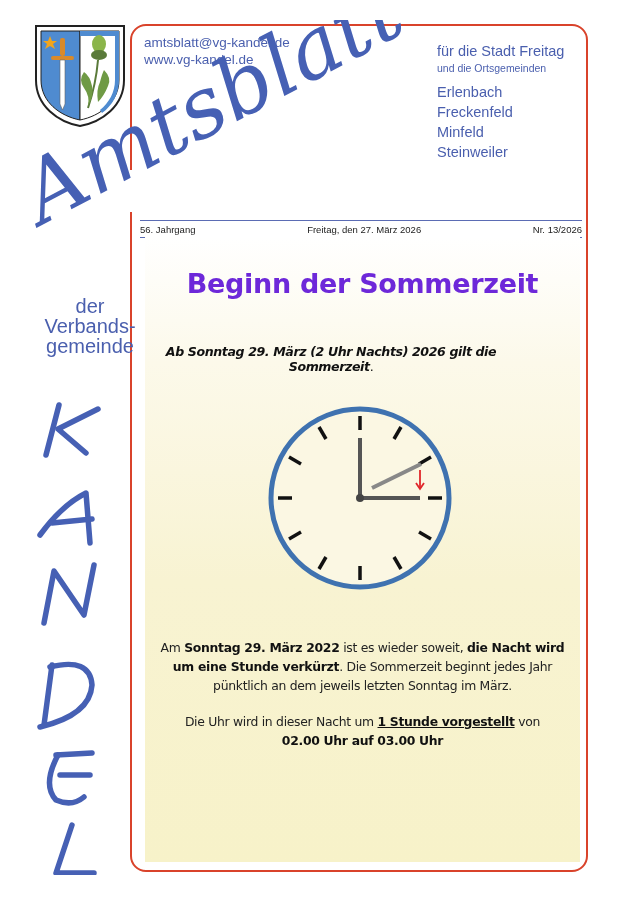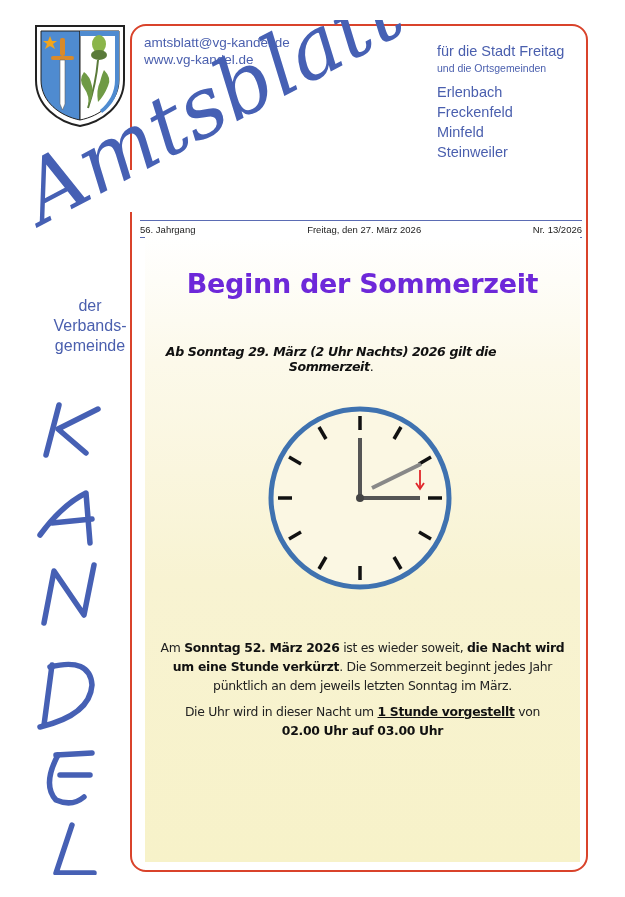--- a/index.html
+++ b/index.html
@@ -22,24 +22,24 @@
     .title { position: absolute; left: 145px; top: 268px; width: 435px; text-align: center;
              font-family: "DejaVu Sans", sans-serif; font-weight: bold; font-size: 27px; letter-spacing: -0.3px;
              color: #6d28d9; }
     .subtitle { position: absolute; left: 145px; top: 344px; width: 372px; text-align: center;
                 font-family: "DejaVu Sans", sans-serif; font-size: 12.6px; font-style: italic; font-weight: bold; color: #111; letter-spacing: -0.4px; }
     .subtitle .dot { font-weight: normal; font-style: normal; }
     .clock { position: absolute; left: 264px; top: 402px; width: 194px; height: 194px; }
     .body-text { position: absolute; left: 160px; top: 638px; width: 405px; text-align: center;
                  font-family: "DejaVu Sans", sans-serif; font-size: 12.4px; line-height: 19px; color: #222; letter-spacing: -0.3px; }
     .body-text b { color: #111; }
-    .body-text .p2 { margin-top: 7px; }
+    .body-text .p2 { margin-top: 17px; }
     .body-text u { text-decoration: underline; }
     .left-col { position: absolute; left: 40px; top: 296px; width: 100px; text-align: center;
-                color: #4a5fae; font-size: 16px; line-height: 20px; }
+                color: #4a5fae; font-size: 20px; line-height: 20px; }
     .kandel { position: absolute; left: 32px; top: 395px; width: 80px; }
   </style>
 </head>
 <body>
 
 <svg class="coat" viewBox="0 0 92 104">
   <path d="M2 2 H90 V56 C90 82 68 98 46 102 C24 98 2 82 2 56 Z" fill="#ffffff" stroke="#222" stroke-width="2"></path>
   <path d="M7 7 H46 V96 C26 92 7 78 7 56 Z" fill="#4f8bd0" stroke="#222" stroke-width="1"></path>
   <path d="M46 7 H85 V56 C85 78 66 92 46 96 Z" fill="#ffffff" stroke="#222" stroke-width="1"></path>
   <path d="M46 7 H85 V12 H46 Z" fill="#4f8bd0"></path>
@@ -139,19 +139,19 @@
   <line x1="108" y1="86" x2="157" y2="62" stroke="#888" stroke-width="4"></line>
   <circle cx="96" cy="96" r="4" fill="#444"></circle>
   <g stroke="#e0262a" stroke-width="1.8" fill="none">
     <line x1="156" y1="68" x2="156" y2="86"></line>
     <path d="M152 81 L156 87 L160 81"></path>
   </g>
 </svg>
 
 <div class="body-text">
   <div class="p1">
-    <span>Am </span><b>Sonntag 52. März 2026</b><span> ist es wieder soweit, </span><b>die Nacht wird um eine Stunde verkürzt</b><span>. Die Sommerzeit beginnt jedes Jahr pünktlich an dem jeweils letzten Sonntag im März.</span>
+    <span>Am </span><b>Sonntag 29. März 2022</b><span> ist es wieder soweit, </span><b>die Nacht wird um eine Stunde verkürzt</b><span>. Die Sommerzeit beginnt jedes Jahr pünktlich an dem jeweils letzten Sonntag im März.</span>
   </div>
   <div class="p2">
     <span>Die Uhr wird in dieser Nacht um </span><b><u>1 Stunde vorgestellt</u></b><span> von</span><br>
     <b>02.00 Uhr auf 03.00 Uhr</b>
   </div>
 </div>
 
 </body></html>

